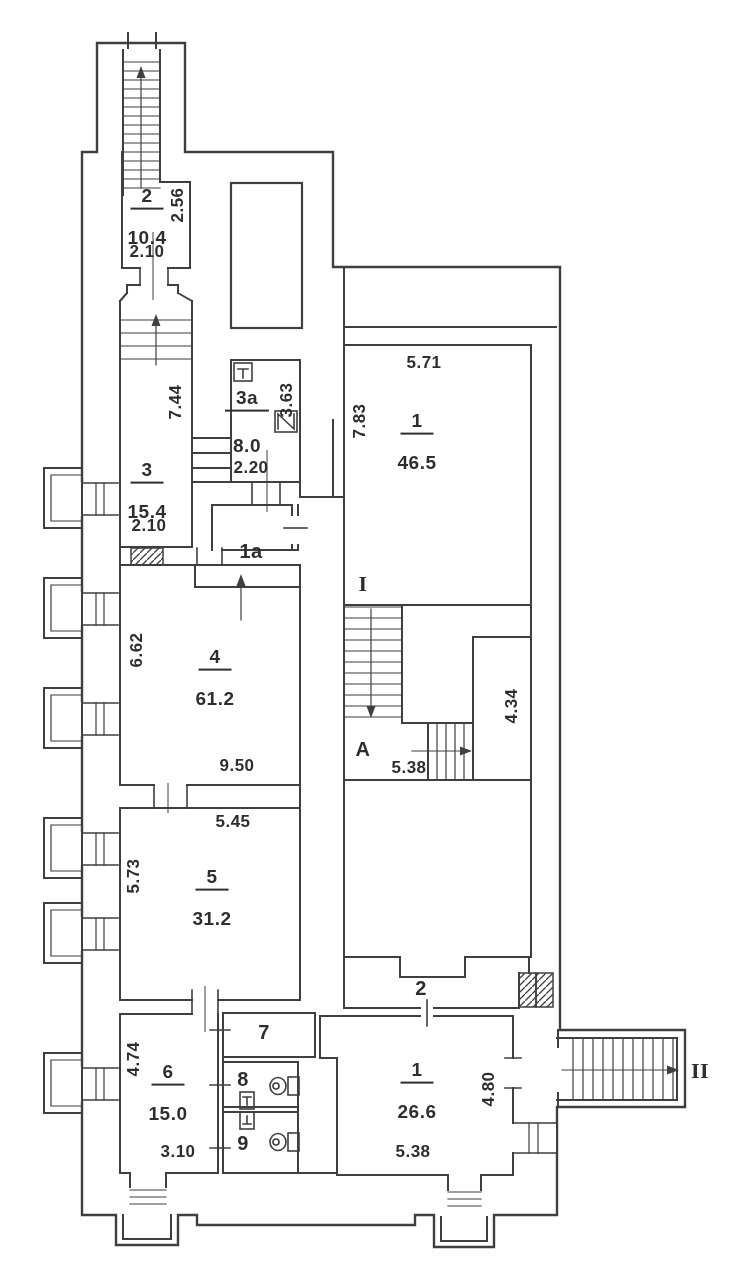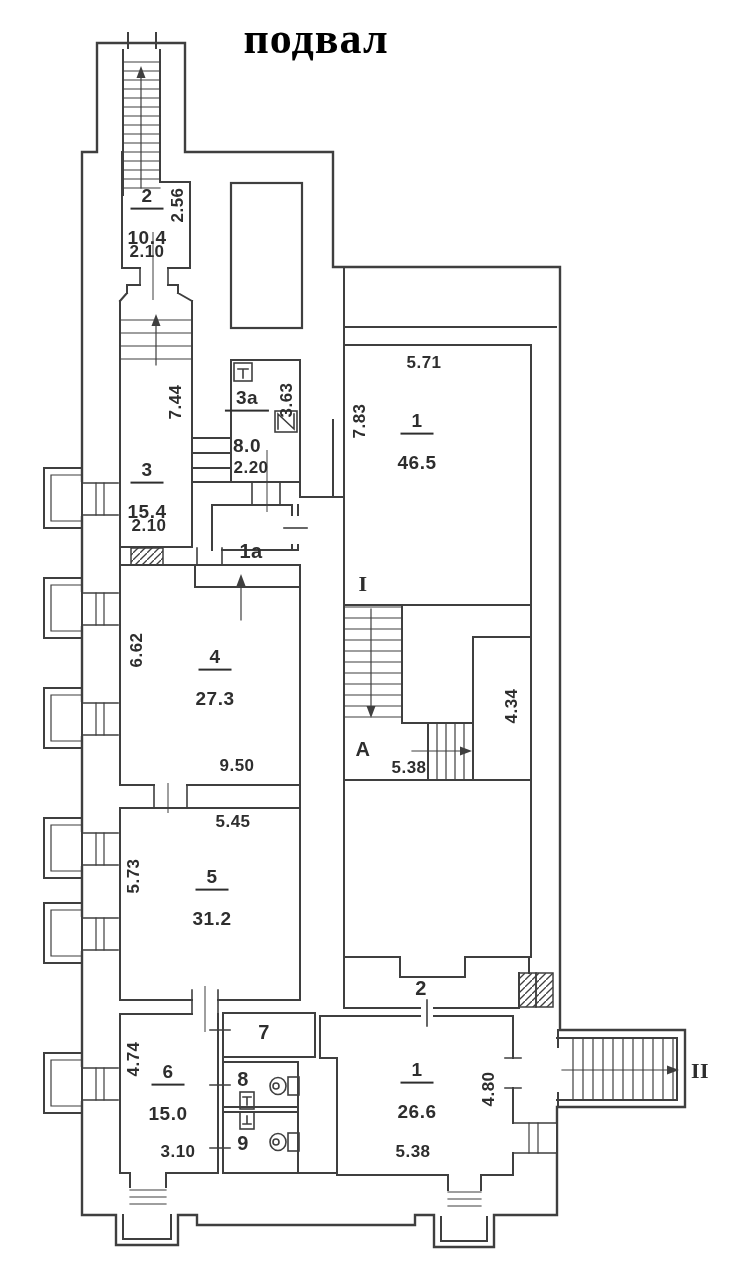--- a/index.html
+++ b/index.html
@@ -204,21 +204,20 @@
   <g fill="#3f3f3f" stroke="none">
     <polygon points="141,66 136.5,78 145.5,78"></polygon>
     <polygon points="156,314 151.5,326 160.5,326"></polygon>
     <polygon points="241,574 236.5,586 245.5,586"></polygon>
     <polygon points="371,718 366.5,706 375.5,706"></polygon>
     <polygon points="472,751 460,746.5 460,755.5"></polygon>
     <polygon points="679,1070 667,1065.5 667,1074.5"></polygon>
   </g>
 </svg>
 
-<div class="lbl title" style="left:316px;top:39px;">подвал</div>
 
 <div class="lbl frac" style="left:147px;top:217px;">
   <span class="fnum">2</span>
   <span class="farea">10.4</span>
 </div>
 <div class="lbl dim rot" style="left:178px;top:205px;">2.56</div>
 <div class="lbl dim" style="left:147px;top:252px;">2.10</div>
 
 <div class="lbl frac" style="left:147px;top:491px;">
   <span class="fnum">3</span>
@@ -238,21 +237,21 @@
 
 <div class="lbl frac" style="left:417px;top:442px;">
   <span class="fnum">1</span>
   <span class="farea">46.5</span>
 </div>
 <div class="lbl dim" style="left:424px;top:363px;">5.71</div>
 <div class="lbl dim rot" style="left:360px;top:421px;">7.83</div>
 
 <div class="lbl frac" style="left:215px;top:678px;">
   <span class="fnum">4</span>
-  <span class="farea">27.3</span>
+  <span class="farea">61.2</span>
 </div>
 <div class="lbl dim rot" style="left:137px;top:650px;">6.62</div>
 <div class="lbl dim" style="left:237px;top:766px;">9.50</div>
 
 <div class="lbl frac" style="left:212px;top:898px;">
   <span class="fnum">5</span>
   <span class="farea">31.2</span>
 </div>
 <div class="lbl dim" style="left:233px;top:822px;">5.45</div>
 <div class="lbl dim rot" style="left:134px;top:876px;">5.73</div>

